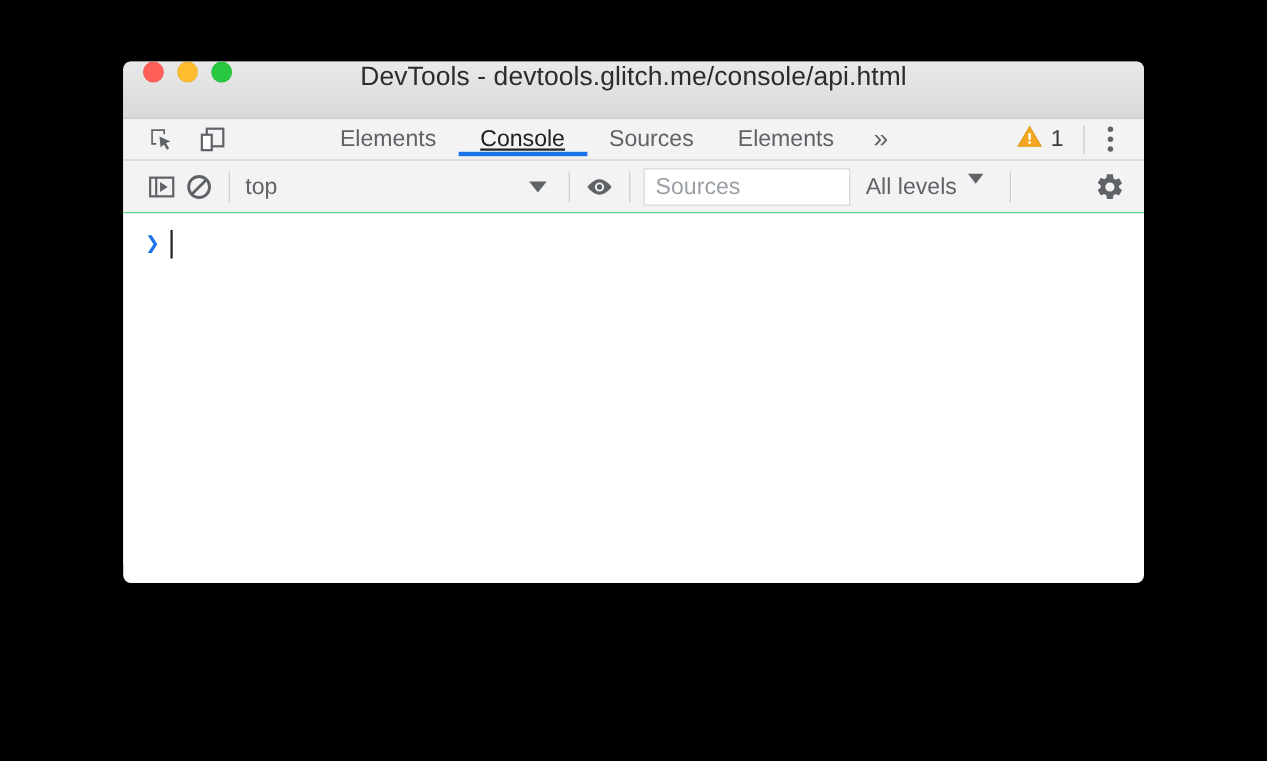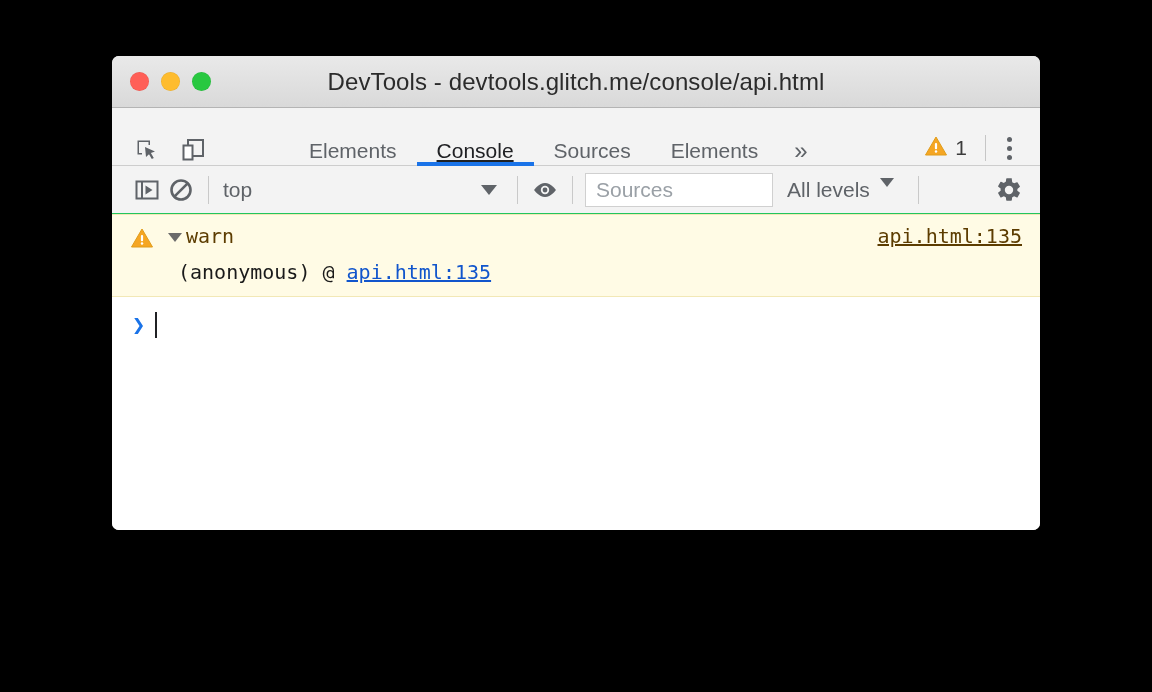--- a/index.html
+++ b/index.html
@@ -21,21 +21,21 @@
     box-shadow: 0 0 0 0.5px rgba(0,0,0,0.25);
   }
 
   
   .titlebar {
     position: relative;
     height: 52px;
     background: linear-gradient(to bottom, #e9e9e9 0%, #d9d9d9 100%);
     border-bottom: 1px solid #b4b4b4;
     display: flex;
-    align-items: center;
+    align-items: flex-start;
   }
   .traffic {
     display: flex;
     gap: 12px;
     padding-left: 18px;
   }
   .light {
     width: 19px; height: 19px;
     border-radius: 50%;
     display: block;
@@ -48,25 +48,25 @@
     left: 0; right: 0;
     text-align: center;
     font-size: 24px;
     color: #2b2b2b;
     letter-spacing: 0.1px;
     pointer-events: none;
   }
 
   
   .tabbar {
-    height: 58px;
+    height: 38px;
     background: #f3f3f3;
     border-bottom: 1px solid #cdcdcd;
     display: flex;
-    align-items: flex-end;
+    align-items: center;
     position: relative;
     gap: 30px;
   }
   .tb-icons {
     display: flex;
     align-items: center;
     padding: 0 8px 0 20px;
     gap: 16px;
   }
   .tb-icon {
@@ -420,37 +420,20 @@
       <span class="ct-icon">
         <svg width="28" height="28" viewBox="0 0 24 24">
           <path fill="#5f6368" d="M19.14 12.94a7.43 7.43 0 0 0 0-1.88l2.03-1.58a.5.5 0 0 0 .12-.64l-1.92-3.32a.5.5 0 0 0-.6-.22l-2.39.96a7.3 7.3 0 0 0-1.62-.94l-.36-2.54A.5.5 0 0 0 13.9 2h-3.8a.5.5 0 0 0-.5.42l-.36 2.54c-.58.24-1.12.56-1.62.94l-2.39-.96a.5.5 0 0 0-.6.22L2.71 8.48a.5.5 0 0 0 .12.64l2.03 1.58a7.43 7.43 0 0 0 0 1.88l-2.03 1.58a.5.5 0 0 0-.12.64l1.92 3.32c.12.22.38.3.6.22l2.39-.96c.5.38 1.04.7 1.62.94l.36 2.54c.04.25.25.42.5.42h3.8c.25 0 .46-.17.5-.42l.36-2.54c.58-.24 1.12-.56 1.62-.94l2.39.96c.22.08.48 0 .6-.22l1.92-3.32a.5.5 0 0 0-.12-.64l-2.03-1.58zM12 15.6A3.6 3.6 0 1 1 12 8.4a3.6 3.6 0 0 1 0 7.2z"></path>
         </svg>
       </span>
     </div>
   </div>
 
   <div class="console-body">
 
-    <div class="msg-warn">
-      <div class="msg-row">
-        <span class="warn-tri-sm">
-          <svg width="24" height="24" viewBox="0 0 24 24">
-            <path d="M12 3 L22.5 21 H1.5 Z" fill="#f5a623" stroke="#e09c1a" stroke-width="1"></path>
-            <rect x="10.9" y="9" width="2.2" height="6.2" rx="1" fill="#fff"></rect>
-            <circle cx="12" cy="17.6" r="1.25" fill="#fff"></circle>
-          </svg>
-        </span>
-        <span class="disclosure"></span>
-        <span class="msg-text">warn</span>
-        <span class="msg-src">api.html:135</span>
-      </div>
-      <div class="stack-row">
-        <span>(anonymous) @ </span><span class="stack-link">api.html:135</span>
-      </div>
-    </div>
 
     <div class="prompt-row">
       <span class="prompt-arrow">❯</span>
       <span class="caret-bar"></span>
     </div>
 
   </div>
 </div>
 
 </body></html>

